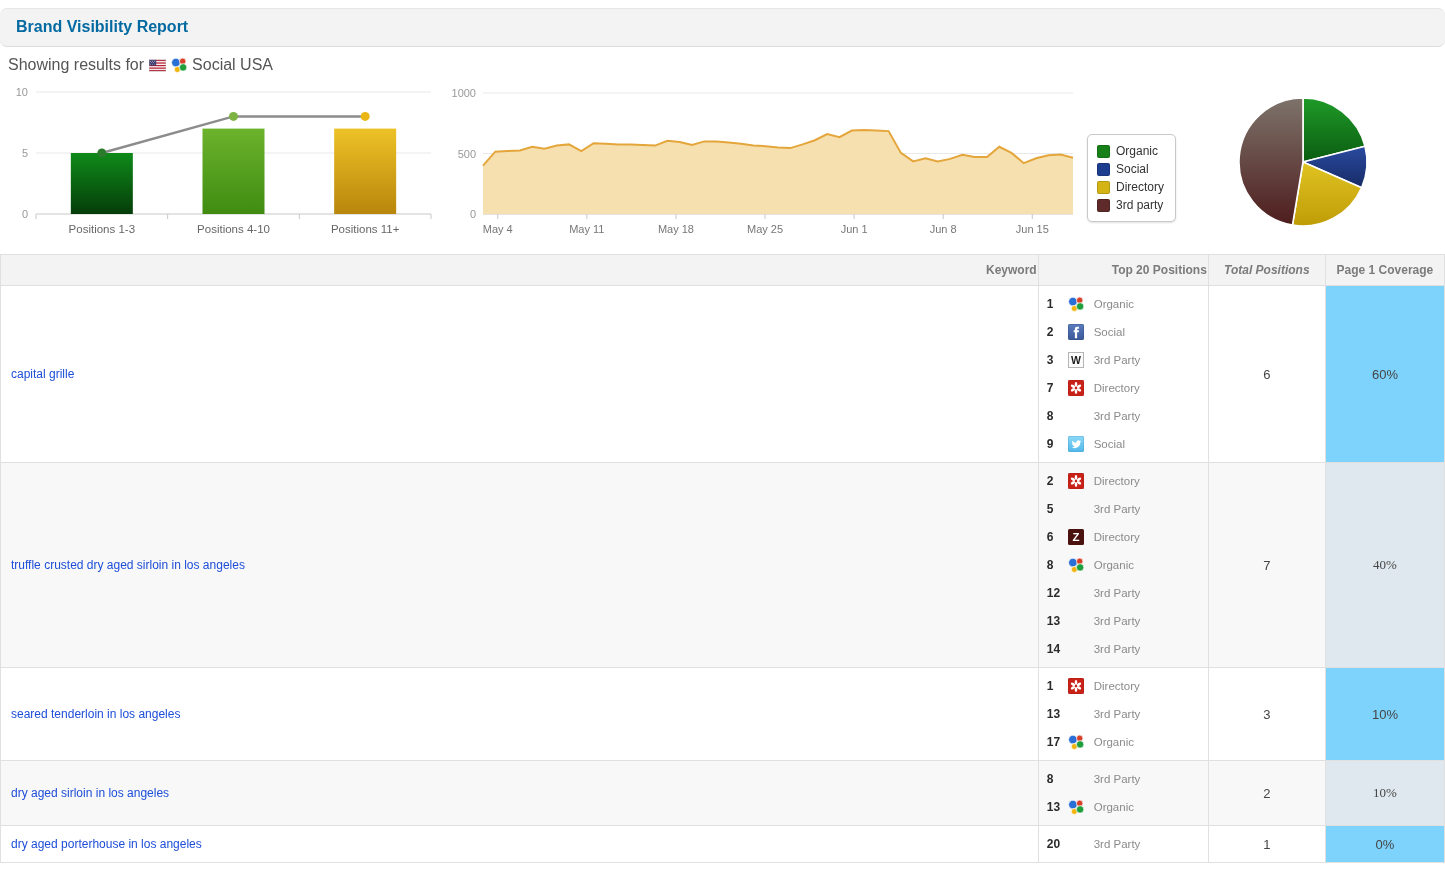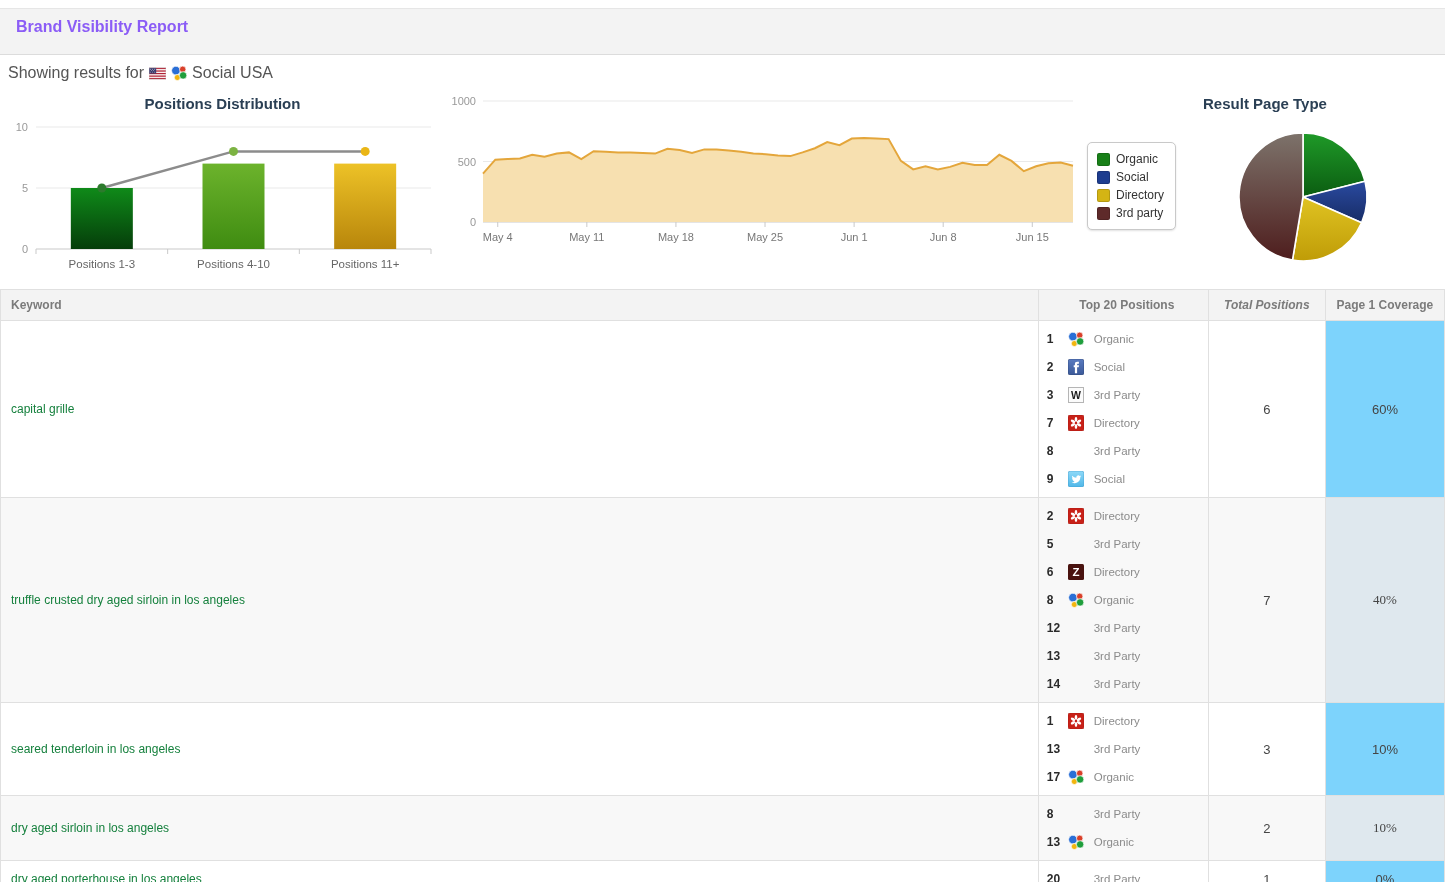--- a/index.html
+++ b/index.html
@@ -7,22 +7,22 @@
   body {
     width:1445px; height:882px; overflow:hidden;
     background:#ffffff; color:#333;
     font-family:"Liberation Sans", sans-serif;
   }
   .header-bar {
     margin-top:8px;
     background:#f3f3f3;
     border-top:1px solid #e6e6e6;
     border-bottom:1px solid #dcdcdc;
-    padding:9px 16px 18px;
-    font-size:16px; font-weight:bold; color:#8b5cf6;
+    padding:9px 16px 10px;
+    font-size:16px; font-weight:bold; color:#0369a1;border-radius:7px;
   }
   .context-line {
     padding:9px 8px 2px;
     font-size:16px; color:#555;
     display:flex; align-items:center; gap:5px;
   }
   .context-line .cicon { width:17px; height:13px; display:inline-flex; align-items:center; }
   .context-line .cicon svg { width:100%; height:100%; }
   .charts-row { display:flex; padding-top:4px; }
   .chart-panel {  }
@@ -42,25 +42,25 @@
   }
   .legend-item { display:flex; align-items:center; gap:6px; font-size:12px; color:#333; padding:2px 0; cursor:pointer; }
   .legend-swatch { width:13px; height:13px; border-radius:2px; border:1px solid rgba(0,0,0,.15); }
 
   .kw-table { border-collapse:collapse; width:1445px; table-layout:fixed; font-size:12px; margin-top:6px; }
   .kw-table th, .kw-table td { border:1px solid #e0e0e0; }
   .kw-table thead th {
     background:#f3f3f3; color:#7b7b7b; font-weight:bold;
     height:31px; font-size:12px;
   }
-  th.h-kw  { text-align:left; padding-left:10px; width:1037px; }
-  th.h-pos { text-align:center; padding-left:8px; width:170px; }
+  th.h-kw  { text-align:right; padding-left:10px; width:1037px; }
+  th.h-pos { text-align:right; padding-left:8px; width:170px; }
   th.h-tot { width:117px;font-style:italic; }
   th.h-cov { width:119px; background:#e3e9ed; color:#75808a; }
-  td.c-kw  { padding-left:10px; color:#15803d; vertical-align:middle; }
+  td.c-kw  { padding-left:10px; color:#1d4ed8; vertical-align:middle; }
   td.c-pos { padding:4px 0 4px 8px; vertical-align:middle; }
   .pos-line { display:flex; align-items:center; height:28px; }
   .pos-rank { font-weight:bold; color:#2b2b2b; width:21px; flex:none; font-size:12px; }
   .pos-icon { width:16px; height:16px; margin-right:10px; flex:none; display:inline-block; }
   .pos-icon svg { width:16px; height:16px; display:block; }
   .pos-type { color:#8b8b8b; font-size:11.5px; }
   td.c-tot { text-align:center; color:#454545; font-size:13px; vertical-align:middle; }
   td.c-cov { text-align:center; color:#454545; font-size:13px; vertical-align:middle; background:#7dd3fc; }
   tr.alt td { background:#f8f8f8; }
   tr.alt td.c-cov { background:#dfe8ee;font-family:Liberation Serif, serif; }
@@ -105,21 +105,20 @@
         <circle cx="11.7" cy="4.3" r="3.2" fill="#d9402a" stroke="#fff" stroke-width=".7"></circle>
         <circle cx="6.3" cy="12.5" r="3.0" fill="#f2b50f" stroke="#fff" stroke-width=".7"></circle>
         <circle cx="12.1" cy="10.4" r="3.7" fill="#1f9e3c" stroke="#fff" stroke-width=".7"></circle>
       </svg>
     </span>
   <span>Social USA</span>
 </div>
 
 <div class="charts-row">
   <div class="chart-panel" id="chart-positions">
-    <div class="chart-title">Positions Distribution</div>
     <svg id="pd-svg" width="445" height="164" viewBox="0 0 445 164">
         <defs>
           <linearGradient id="bg0" x1="0" y1="0" x2="0" y2="1">
             <stop offset="0" stop-color="#0f8a19"></stop>
             <stop offset="1" stop-color="#053d0a"></stop>
           </linearGradient>
           <linearGradient id="bg1" x1="0" y1="0" x2="0" y2="1">
             <stop offset="0" stop-color="#6cb32c"></stop>
             <stop offset="1" stop-color="#3f8c11"></stop>
           </linearGradient>
@@ -170,21 +169,20 @@
         <text x="320.02" y="153" text-anchor="middle" font-size="11" fill="#777">May 25</text>
         <line x1="409.11" x2="409.11" y1="134" y2="139" stroke="#c9c9c9"></line>
         <text x="409.11" y="153" text-anchor="middle" font-size="11" fill="#777">Jun 1</text>
         <line x1="498.2" x2="498.2" y1="134" y2="139" stroke="#c9c9c9"></line>
         <text x="498.2" y="153" text-anchor="middle" font-size="11" fill="#777">Jun 8</text>
         <line x1="587.2900000000001" x2="587.2900000000001" y1="134" y2="139" stroke="#c9c9c9"></line>
         <text x="587.2900000000001" y="153" text-anchor="middle" font-size="11" fill="#777">Jun 15</text>
       </svg>
   </div>
   <div class="chart-panel" id="chart-pie">
-    <div class="chart-title">Result Page Type</div>
     <div class="legend-box" id="pie-legend">
         <div class="legend-item">
           <span class="legend-swatch" style="background: rgb(24, 128, 24);"></span>
           <span>Organic</span>
         </div>
         <div class="legend-item">
           <span class="legend-swatch" style="background: rgb(29, 61, 143);"></span>
           <span>Social</span>
         </div>
         <div class="legend-item">

